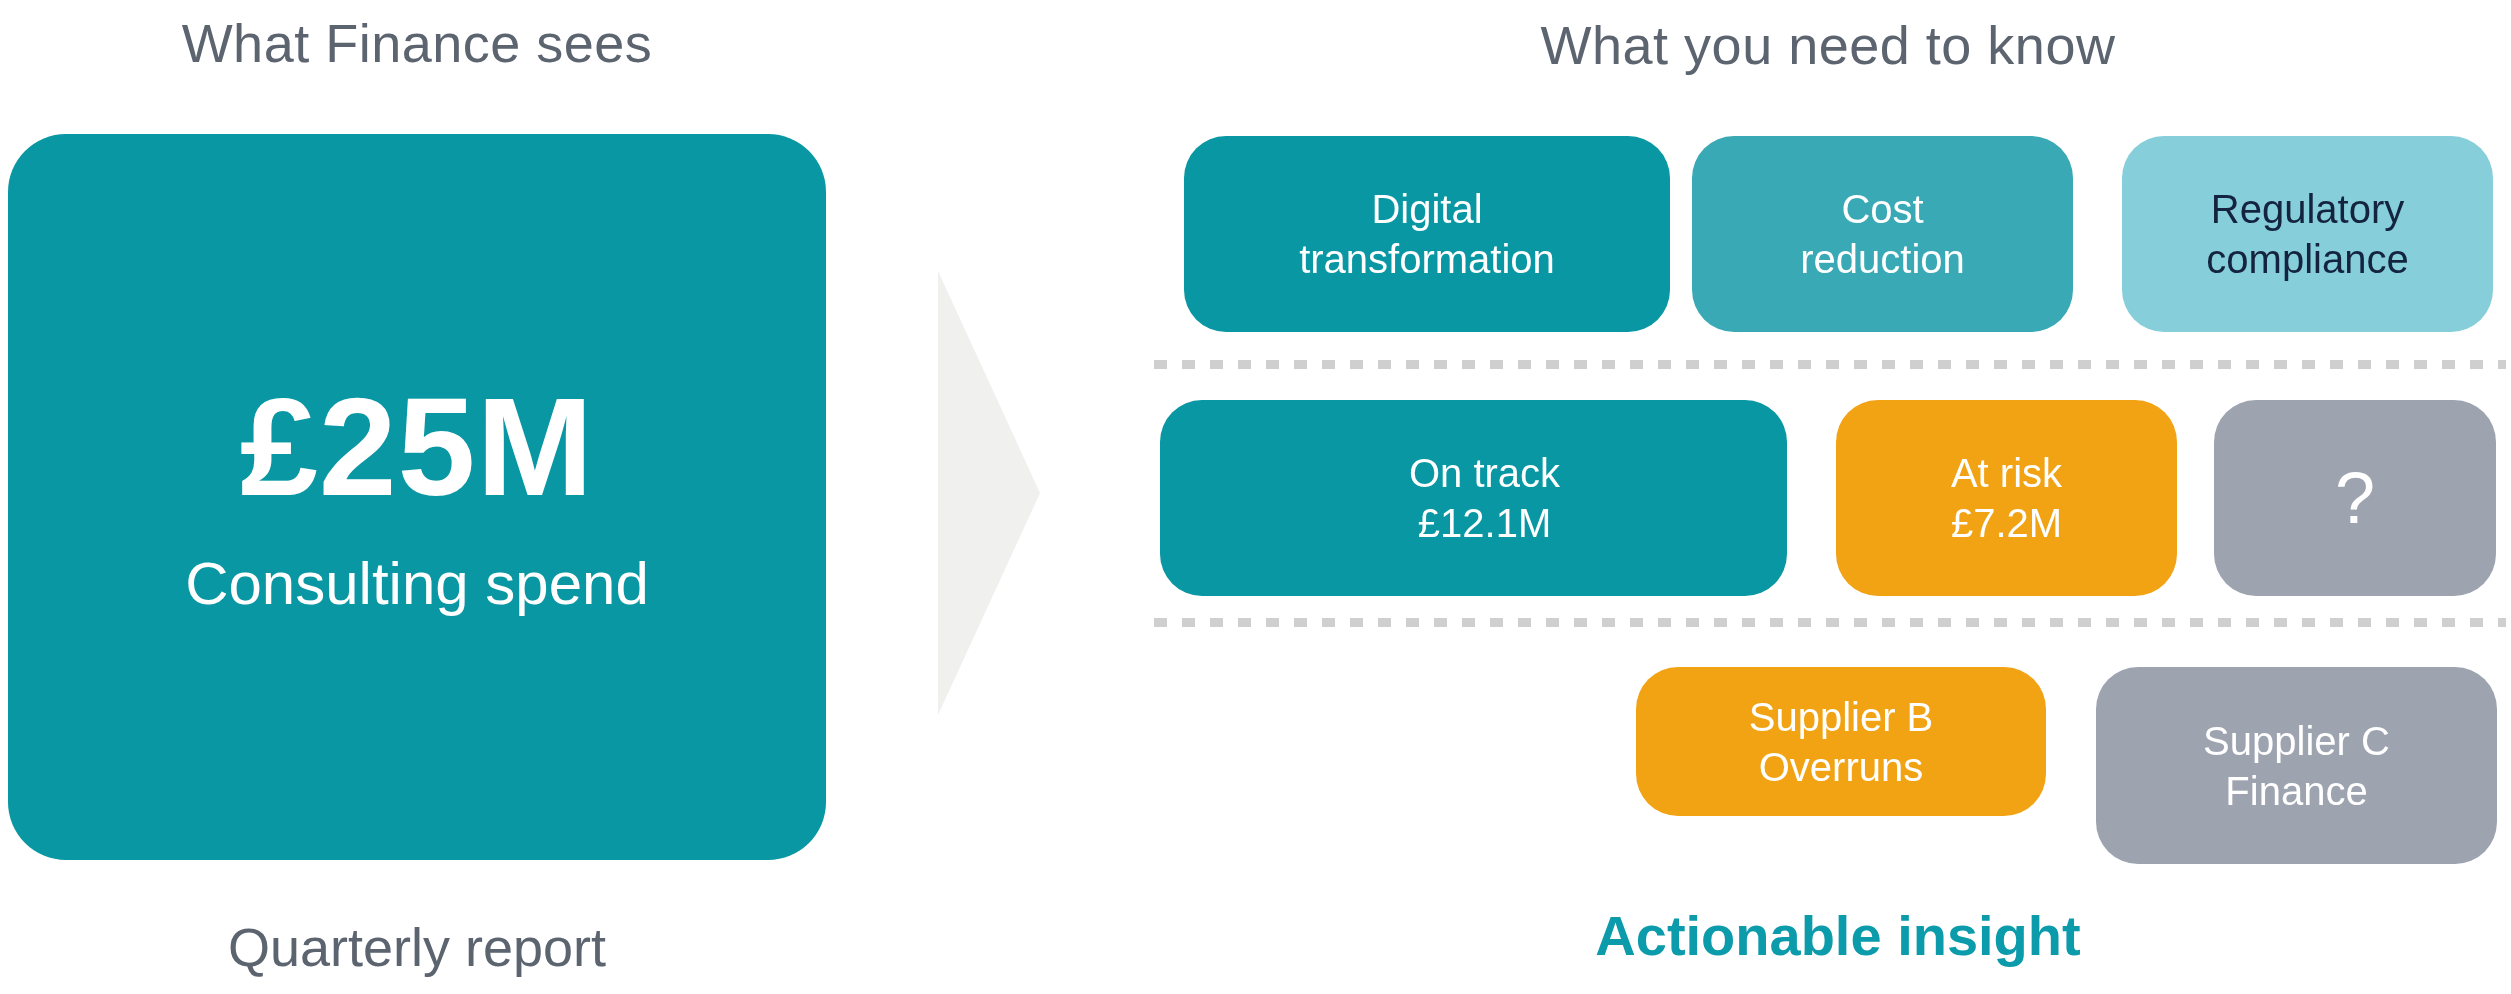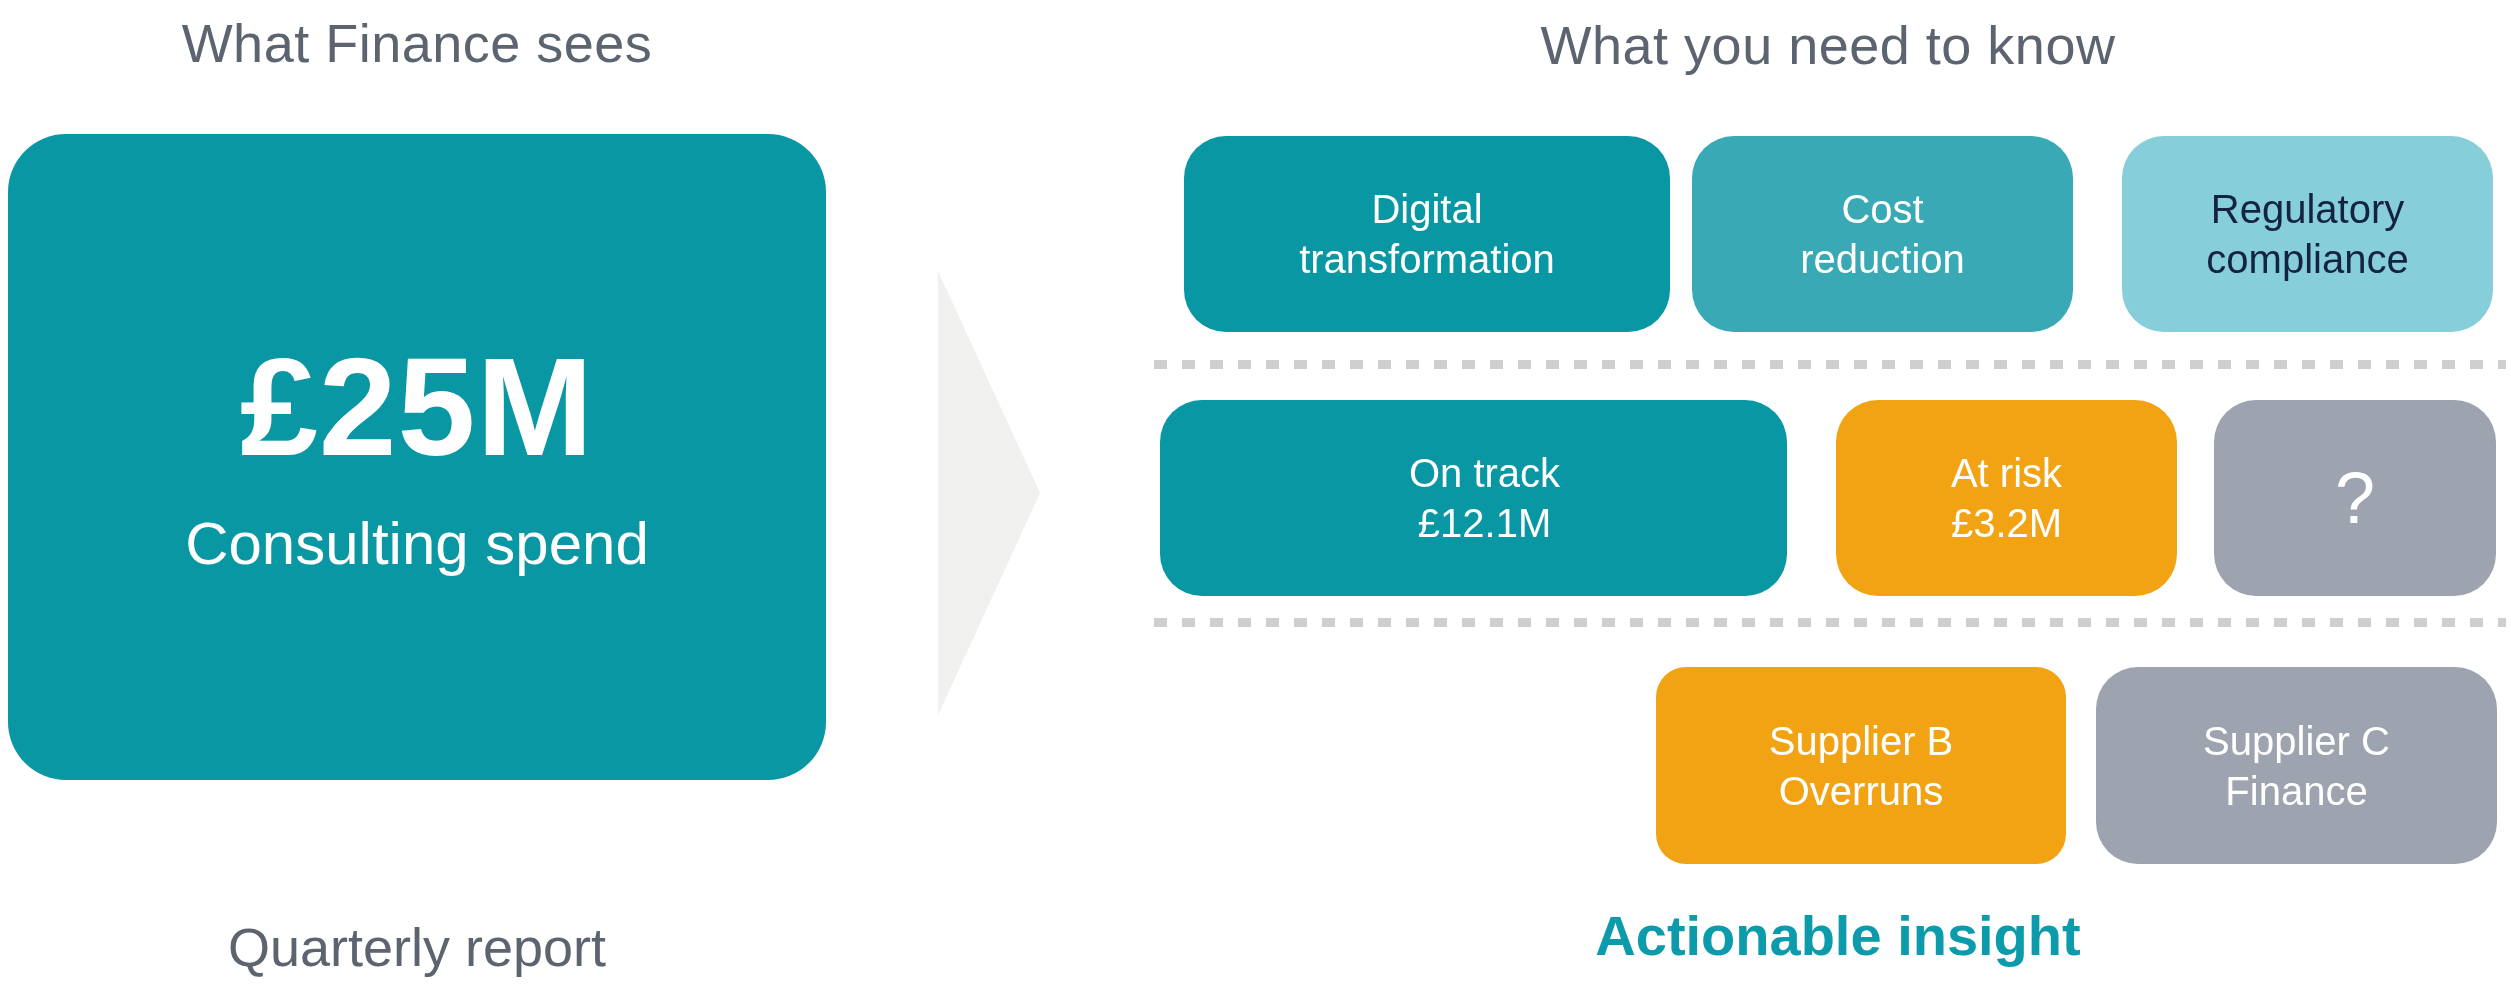--- a/index.html
+++ b/index.html
@@ -20,21 +20,21 @@
   .left-col { position: absolute; left: 8px; top: 0; width: 818px; height: 994px; }
   .col-header {
     position: absolute; top: 10px; left: 0; width: 100%;
     text-align: center;
     font-size: 54px; font-weight: 500; letter-spacing: 0.5px;
     color: #5C6470; line-height: 66px;
     white-space: nowrap;
   }
   .big-card {
     position: absolute; left: 0; top: 134px;
-    width: 818px; height: 646px;
+    width: 818px; height: 726px;
     border-radius: 58px;
     display: flex; flex-direction: column;
     align-items: center; justify-content: center;
     color: #FFFFFF;
   }
   .big-card .value {
     font-size: 140px; font-weight: 700; line-height: 140px;
     letter-spacing: 1px;
   }
   .big-card .label {
@@ -66,21 +66,21 @@
   
   .r1b1 { left: 3px;   top: 136px; width: 486px; height: 196px; }
   .r1b2 { left: 532px; top: 136px; width: 381px; height: 196px; }
   .r1b3 { left: 962px; top: 136px; width: 371px; height: 196px; }
   
   .r2b1 { left: 0px;    top: 400px; width: 605px; height: 196px; padding-left: 22px; }
   .r2b2 { left: 676px;  top: 400px; width: 341px; height: 196px; }
   .r2b3 { left: 1054px; top: 400px; width: 282px; height: 196px; font-size: 72px; font-weight: 500; }
   
   .r3b1 { left: 12px;  top: 667px; width: 412px; height: 197px; }
-  .r3b2 { left: 496px; top: 667px; width: 410px; height: 197px; border-radius: 30px; }
+  .r3b2 { left: 476px; top: 667px; width: 410px; height: 149px; }
   .r3b3 { left: 936px; top: 667px; width: 401px; height: 197px; }
 
   .dash-sep {
     position: absolute; left: -6px; width: 1352px; height: 9px;
     background: repeating-linear-gradient(90deg,
       #CFCFCF 0px, #CFCFCF 13px,
       transparent 13px, transparent 28px);
   }
   .dash-1 { top: 360px; }
   .dash-2 { top: 618px; }
@@ -120,21 +120,21 @@
     <div class="rbox r1b2" style="background-color: rgb(57, 170, 181); color: rgb(255, 255, 255);">Cost
 reduction</div>
     <div class="rbox r1b3" style="background-color: rgb(134, 206, 218); color: rgb(20, 36, 62);">Regulatory
 compliance</div>
 
     <div class="dash-sep dash-1"></div>
 
     <div class="rbox r2b1" style="background-color: rgb(8, 151, 163); color: rgb(255, 255, 255);">On track
 £12.1M</div>
     <div class="rbox r2b2" style="background-color: rgb(242, 163, 20); color: rgb(255, 255, 255);">At risk
-£3.2M</div>
+£7.2M</div>
     <div class="rbox r2b3" style="background-color: rgb(158, 163, 176); color: rgb(255, 255, 255);">?</div>
 
     <div class="dash-sep dash-2"></div>
 
     <div class="rbox r3b2" style="background-color: rgb(242, 163, 20); color: rgb(255, 255, 255);">Supplier B
 Overruns</div>
     <div class="rbox r3b3" style="background-color: rgb(158, 163, 176); color: rgb(255, 255, 255);">Supplier C
 Finance</div>
 
     <div class="right-caption" style="color: rgb(12, 155, 170);">Actionable insight</div>

